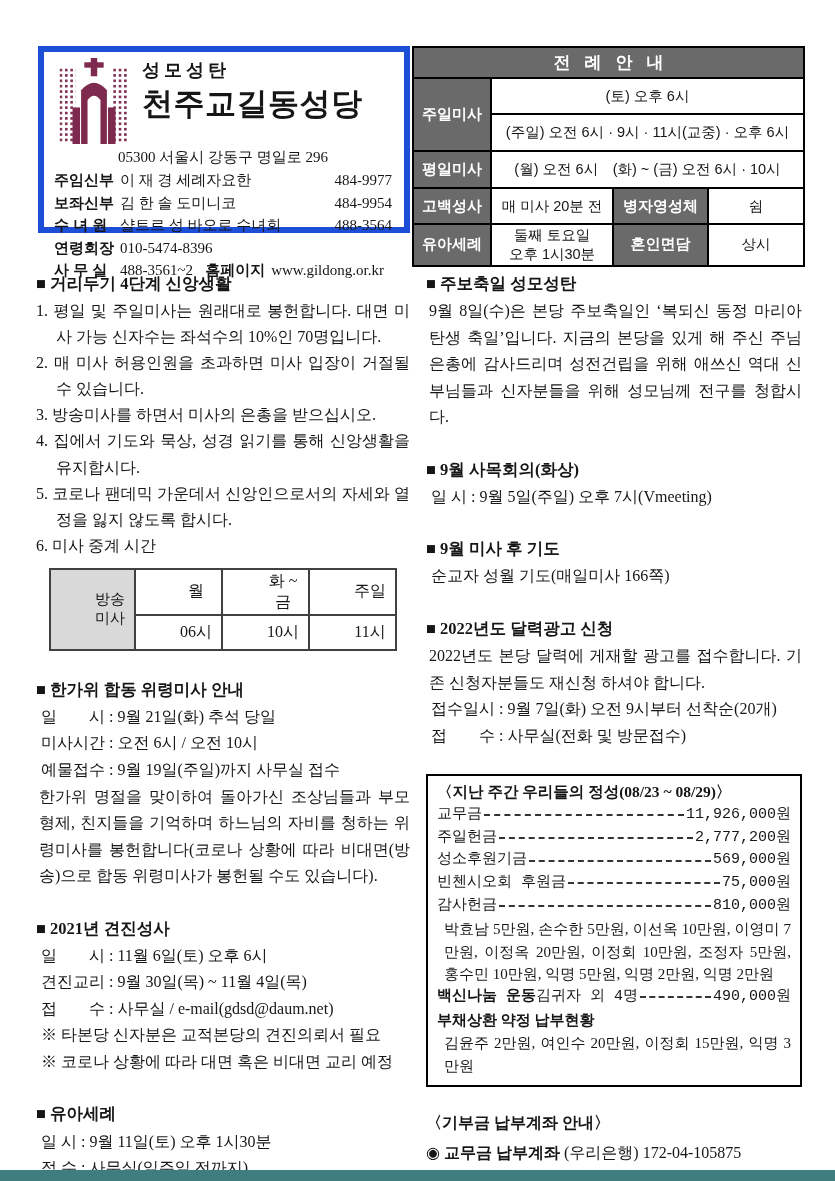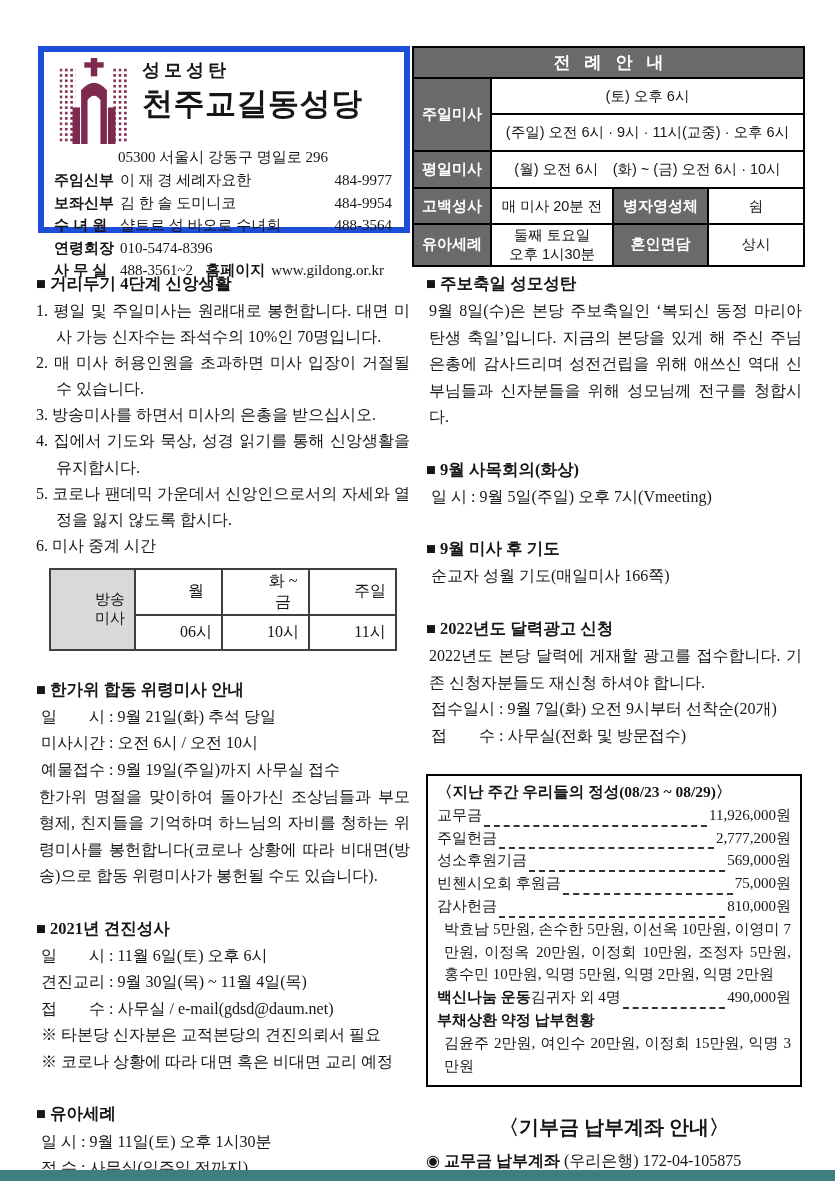--- a/index.html
+++ b/index.html
@@ -41,28 +41,28 @@
         margin:0;padding-left:3px;}
 
   .bcast{border-collapse:collapse;margin:9px 0 0 13px;font-size:16px;table-layout:fixed;
          width:348px;text-align:center;}
   .bcast td{border:2px solid #404040;height:31px;vertical-align:middle;padding-left:36px;}
   .bcast .blabel{background:#d9d9d9;width:46px;font-size:15px;}
 
   .obox{border:2px solid #000;padding:4px 9px 8px;font-size:15px;line-height:1.52;
         margin:2px 0 20px;}
   .otitle{font-weight:bold;font-size:15.5px;}
-  .oline{display:flex;align-items:flex-end;}
+  .oline{display:flex;align-items:flex-start;font-family:Liberation Mono, monospace;}
   .olabel,.oamt{white-space:nowrap;}
   .bold{font-weight:bold;}
   .leader{flex:1 1 auto;border-bottom:2px dashed #333;margin:0 2px;height:0.68em;}
   .odetail{padding-left:7px;text-align:justify;word-break:break-all;}
   .odebt{font-weight:bold;}
 
-  .accounts .atitle{font-weight:bold;font-size:20px;line-height:2.0;text-align:center;}
+  .accounts .atitle{font-weight:bold;font-size:16px;line-height:2.0;}
   .aline{font-size:16px;line-height:1.8;}
   .abold{font-weight:bold;}
 
   .footer-bar{position:absolute;left:0;right:0;bottom:0;height:11px;background:#3f7e7f;}
 </style>
 </head>
 <body>
 
 <div class="page">
 

